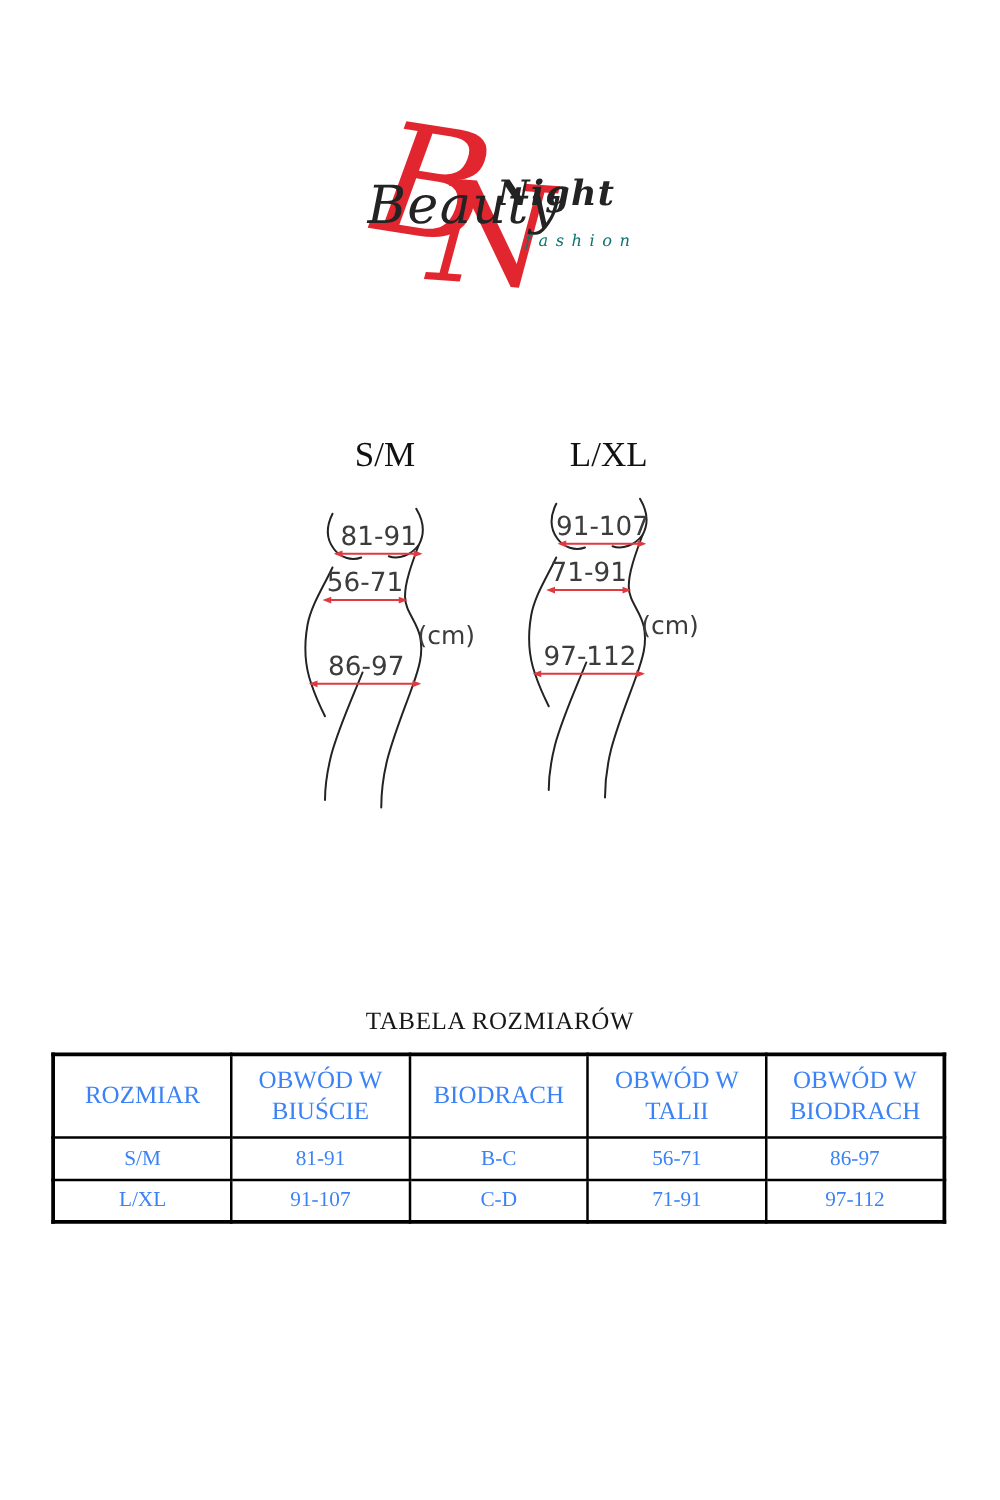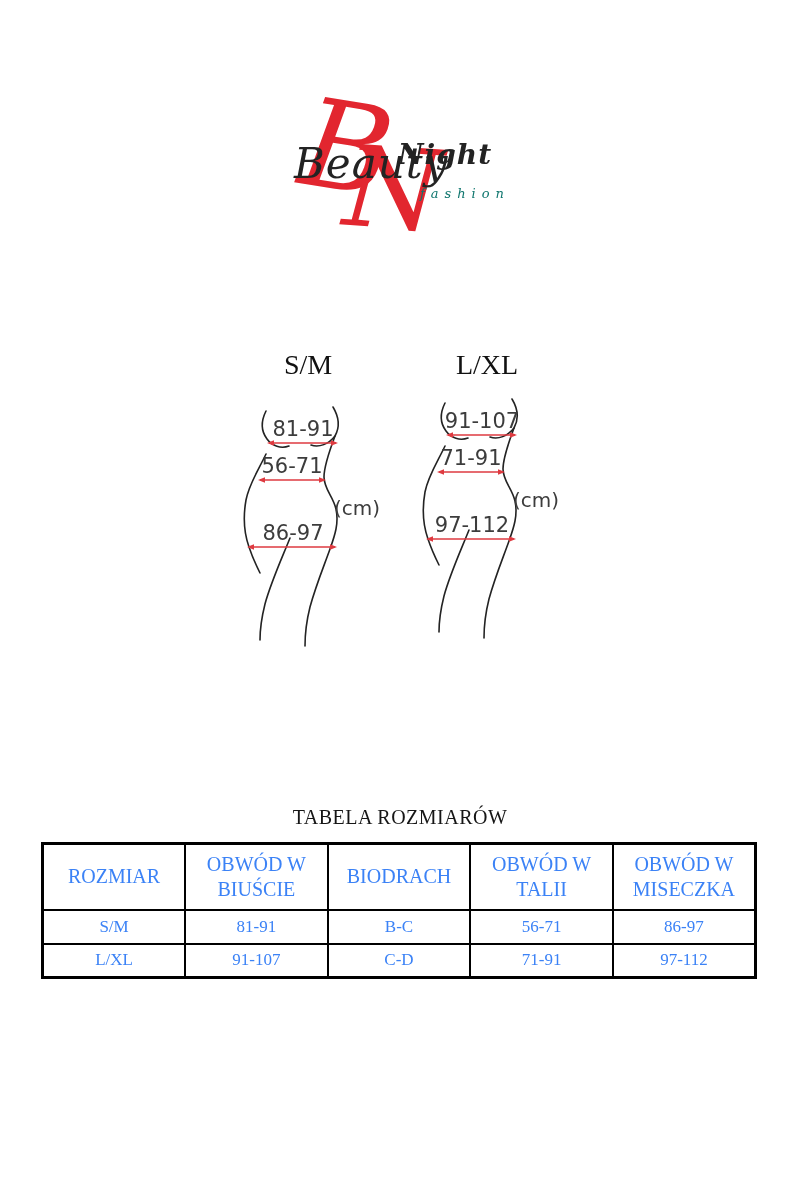--- a/index.html
+++ b/index.html
@@ -138,21 +138,21 @@
 
   <div class="table-title">TABELA ROZMIARÓW</div>
 
   <table class="sizes">
     <thead>
       <tr>
         <th>ROZMIAR</th>
         <th>OBWÓD W BIUŚCIE</th>
         <th>BIODRACH</th>
         <th>OBWÓD W TALII</th>
-        <th>OBWÓD W MISECZKA</th>
+        <th>OBWÓD W BIODRACH</th>
       </tr>
     </thead>
     <tbody>
       <tr>
         <td>S/M</td>
         <td>81-91</td>
         <td>B-C</td>
         <td>56-71</td>
         <td>86-97</td>
       </tr>

